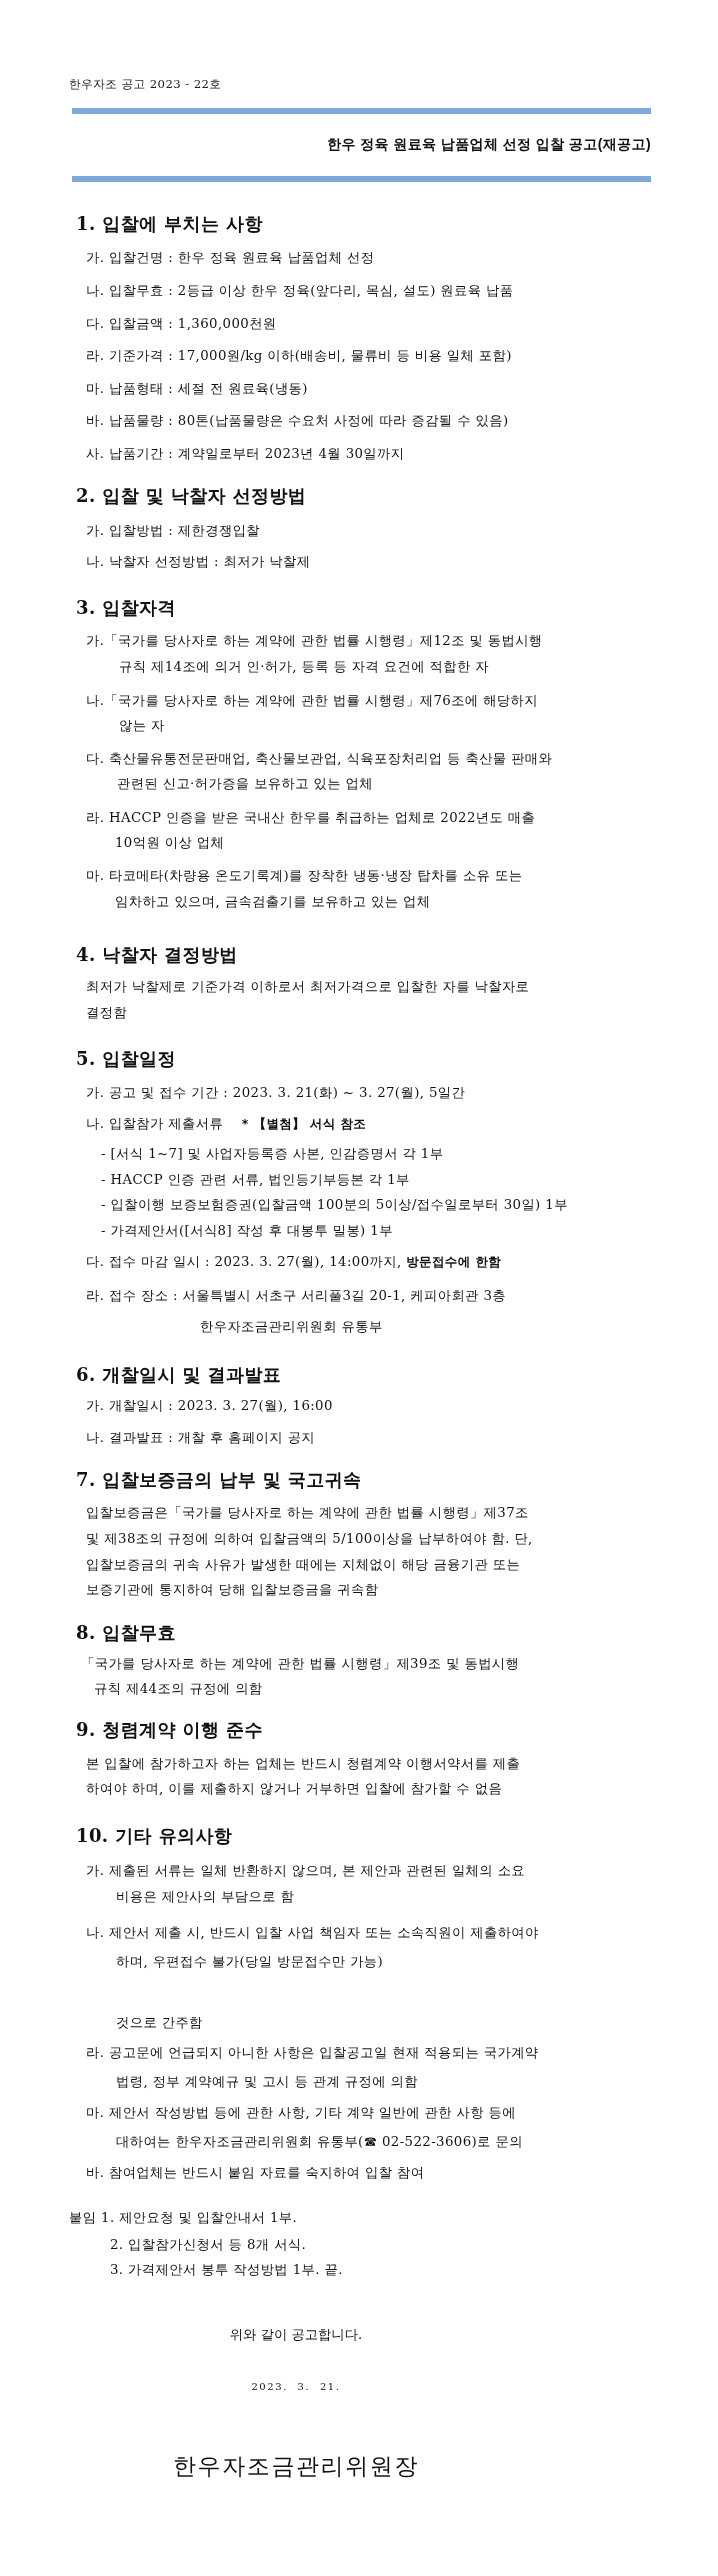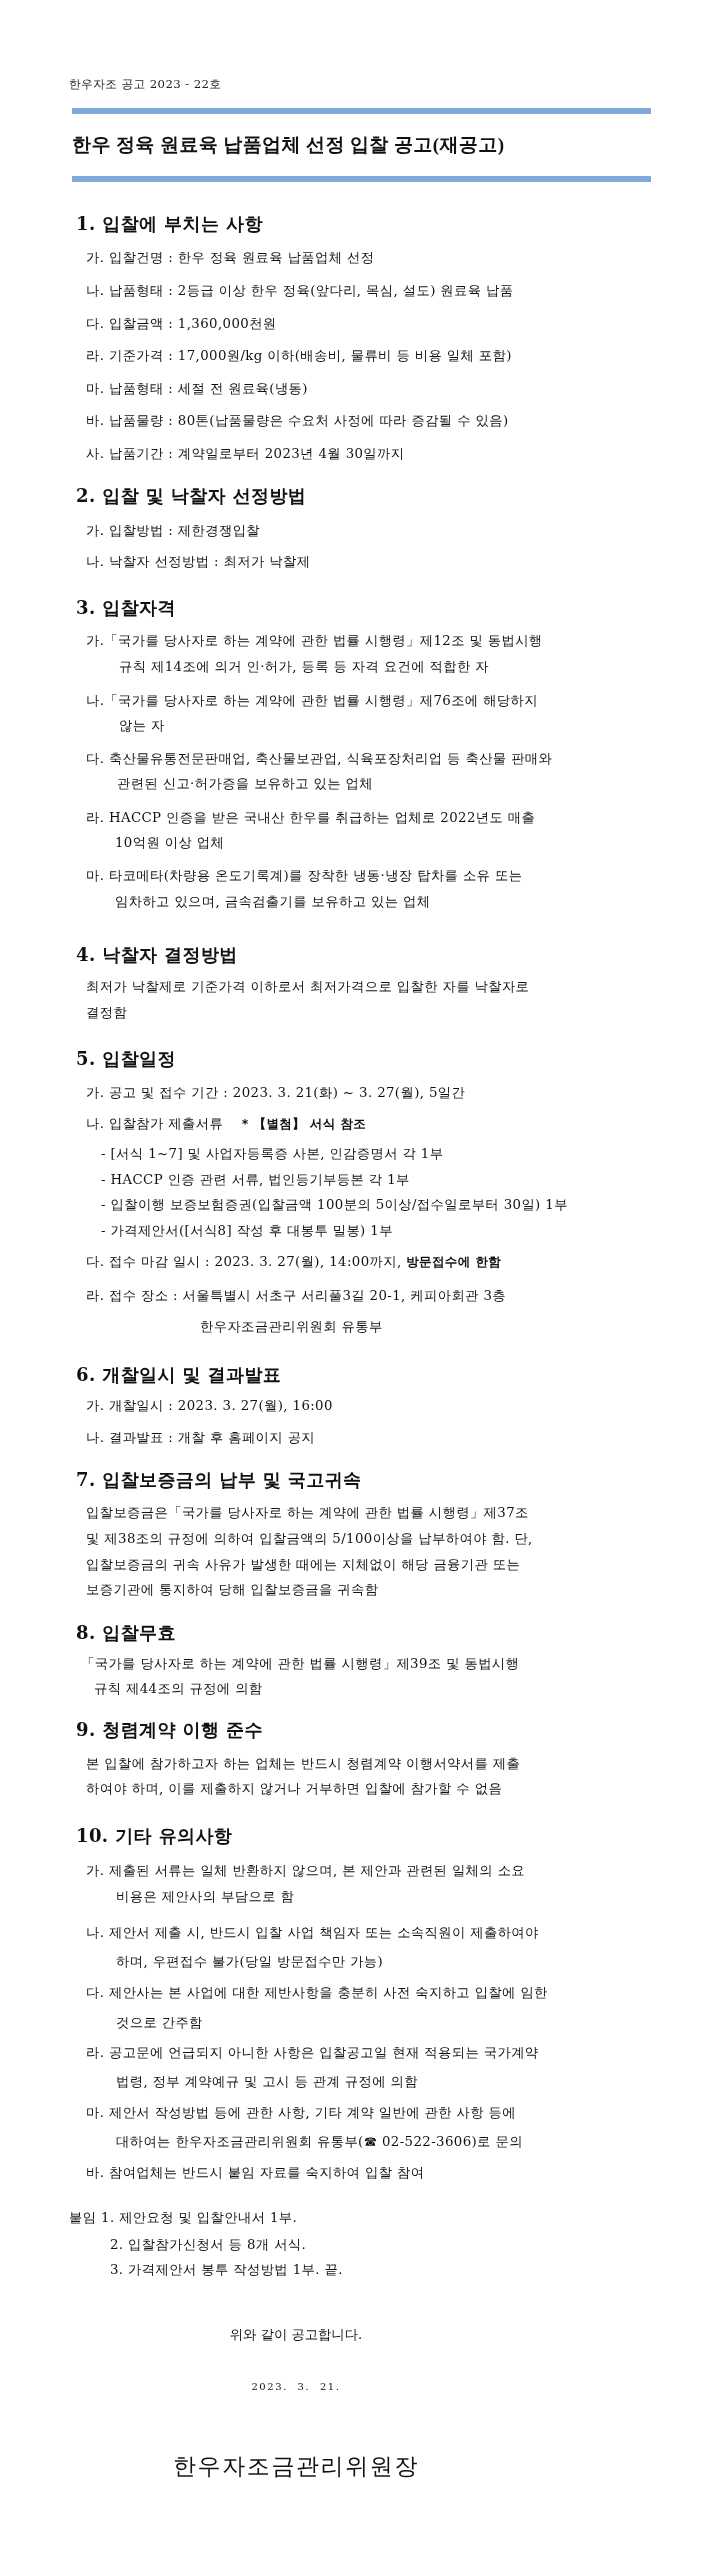--- a/index.html
+++ b/index.html
@@ -2,41 +2,41 @@
 <html style="font-size:12.5px"><head>
 <meta charset="utf-8">
 <style>
   html, body { margin:0; padding:0; background:#ffffff; }
   body { width:718px; height:2576px; position:relative; overflow:hidden;
          font-family:"DejaVu Serif","Liberation Serif", serif; color:#111; }
   .page { position:absolute; left:0; top:0; width:718px; height:2576px; }
   .ln { position:absolute; white-space:nowrap; font-size:13.3px; line-height:17px; letter-spacing:0.4px; }
   .doc-no { font-size:11.7px; color:#222; }
   .bar { position:absolute; left:72px; width:579px; height:5.5px; background:#7fa9d6; }
-  .title { position:absolute; left:72px; width:579px; text-align:left; font-family:Liberation Serif, serif; font-weight:bold; font-size:19px; letter-spacing:0.4px; line-height:23.4px; }
+  .title { position:absolute; left:72px; width:579px; text-align:right; font-family:Liberation Sans, sans-serif; font-weight:bold; font-size:14px; letter-spacing:0.4px; line-height:23.4px; }
   .sec { font-weight:bold; font-size:18px; }
   .bold { font-weight:bold; font-family:"DejaVu Sans","Liberation Sans",sans-serif; font-size:12.5px; }
   .center { position:absolute; left:0; width:592px; text-align:center; white-space:nowrap; }
   .closing { font-size:13.3px; }
   .date { font-size:10px; letter-spacing:1.6px;text-align:center; }
   .sign { font-size:23px; letter-spacing:1.6px; }
 </style>
 </head>
 <body>
 
 <div class="page">
 
   <div class="ln doc-no" style="left:69px;top:76px;">한우자조 공고 2023 - 22호</div>
   <div class="bar" style="top:108px;"></div>
   <div class="title" style="top:133px;">한우 정육 원료육 납품업체 선정 입찰 공고(재공고)</div>
   <div class="bar" style="top:176px;"></div>
 
   <div class="ln sec" style="left:76px;top:215px;">1. 입찰에 부치는 사항</div>
   <div class="ln" style="left:86px;top:249px;">가. 입찰건명 : 한우 정육 원료육 납품업체 선정</div>
-  <div class="ln" style="left:86px;top:282px;">나. 납품형태 : 2등급 이상 한우 정육(앞다리, 목심, 설도) 원료육 납품</div>
+  <div class="ln" style="left:86px;top:282px;">나. 입찰무효 : 2등급 이상 한우 정육(앞다리, 목심, 설도) 원료육 납품</div>
   <div class="ln" style="left:86px;top:315px;">다. 입찰금액 : 1,360,000천원</div>
   <div class="ln" style="left:86px;top:347px;">라. 기준가격 : 17,000원/kg 이하(배송비, 물류비 등 비용 일체 포함)</div>
   <div class="ln" style="left:86px;top:380px;">마. 납품형태 : 세절 전 원료육(냉동)</div>
   <div class="ln" style="left:86px;top:412px;">바. 납품물량 : 80톤(납품물량은 수요처 사정에 따라 증감될 수 있음)</div>
   <div class="ln" style="left:86px;top:445px;">사. 납품기간 : 계약일로부터 2023년 4월 30일까지</div>
 
   <div class="ln sec" style="left:76px;top:487px;">2. 입찰 및 낙찰자 선정방법</div>
   <div class="ln" style="left:86px;top:522px;">가. 입찰방법 : 제한경쟁입찰</div>
   <div class="ln" style="left:86px;top:553px;">나. 낙찰자 선정방법 : 최저가 낙찰제</div>
 
@@ -89,21 +89,20 @@
 
   <div class="ln sec" style="left:76px;top:1721px;">9. 청렴계약 이행 준수</div>
   <div class="ln" style="left:86px;top:1755px;">본 입찰에 참가하고자 하는 업체는 반드시 청렴계약 이행서약서를 제출</div>
   <div class="ln" style="left:86px;top:1780px;">하여야 하며, 이를 제출하지 않거나 거부하면 입찰에 참가할 수 없음</div>
 
   <div class="ln sec" style="left:76px;top:1827px;">10. 기타 유의사항</div>
   <div class="ln" style="left:86px;top:1862px;">가. 제출된 서류는 일체 반환하지 않으며, 본 제안과 관련된 일체의 소요</div>
   <div class="ln" style="left:116px;top:1888px;">비용은 제안사의 부담으로 함</div>
   <div class="ln" style="left:86px;top:1924px;">나. 제안서 제출 시, 반드시 입찰 사업 책임자 또는 소속직원이 제출하여야</div>
   <div class="ln" style="left:116px;top:1953px;">하며, 우편접수 불가(당일 방문접수만 가능)</div>
-  <div class="ln" style="left:86px;top:1984px;">다. 제안사는 본 사업에 대한 제반사항을 충분히 사전 숙지하고 입찰에 임한</div>
   <div class="ln" style="left:116px;top:2014px;">것으로 간주함</div>
   <div class="ln" style="left:86px;top:2044px;">라. 공고문에 언급되지 아니한 사항은 입찰공고일 현재 적용되는 국가계약</div>
   <div class="ln" style="left:116px;top:2073px;">법령, 정부 계약예규 및 고시 등 관계 규정에 의함</div>
   <div class="ln" style="left:86px;top:2104px;">마. 제안서 작성방법 등에 관한 사항, 기타 계약 일반에 관한 사항 등에</div>
   <div class="ln" style="left:116px;top:2133px;">대하여는 한우자조금관리위원회 유통부(☎ 02-522-3606)로 문의</div>
   <div class="ln" style="left:86px;top:2164px;">바. 참여업체는 반드시 붙임 자료를 숙지하여 입찰 참여</div>
 
   <div class="ln" style="left:69px;top:2209px;">붙임 1. 제안요청 및 입찰안내서 1부.</div>
   <div class="ln" style="left:110px;top:2236px;">2. 입찰참가신청서 등 8개 서식.</div>
   <div class="ln" style="left:110px;top:2261px;">3. 가격제안서 봉투 작성방법 1부. 끝.</div>

